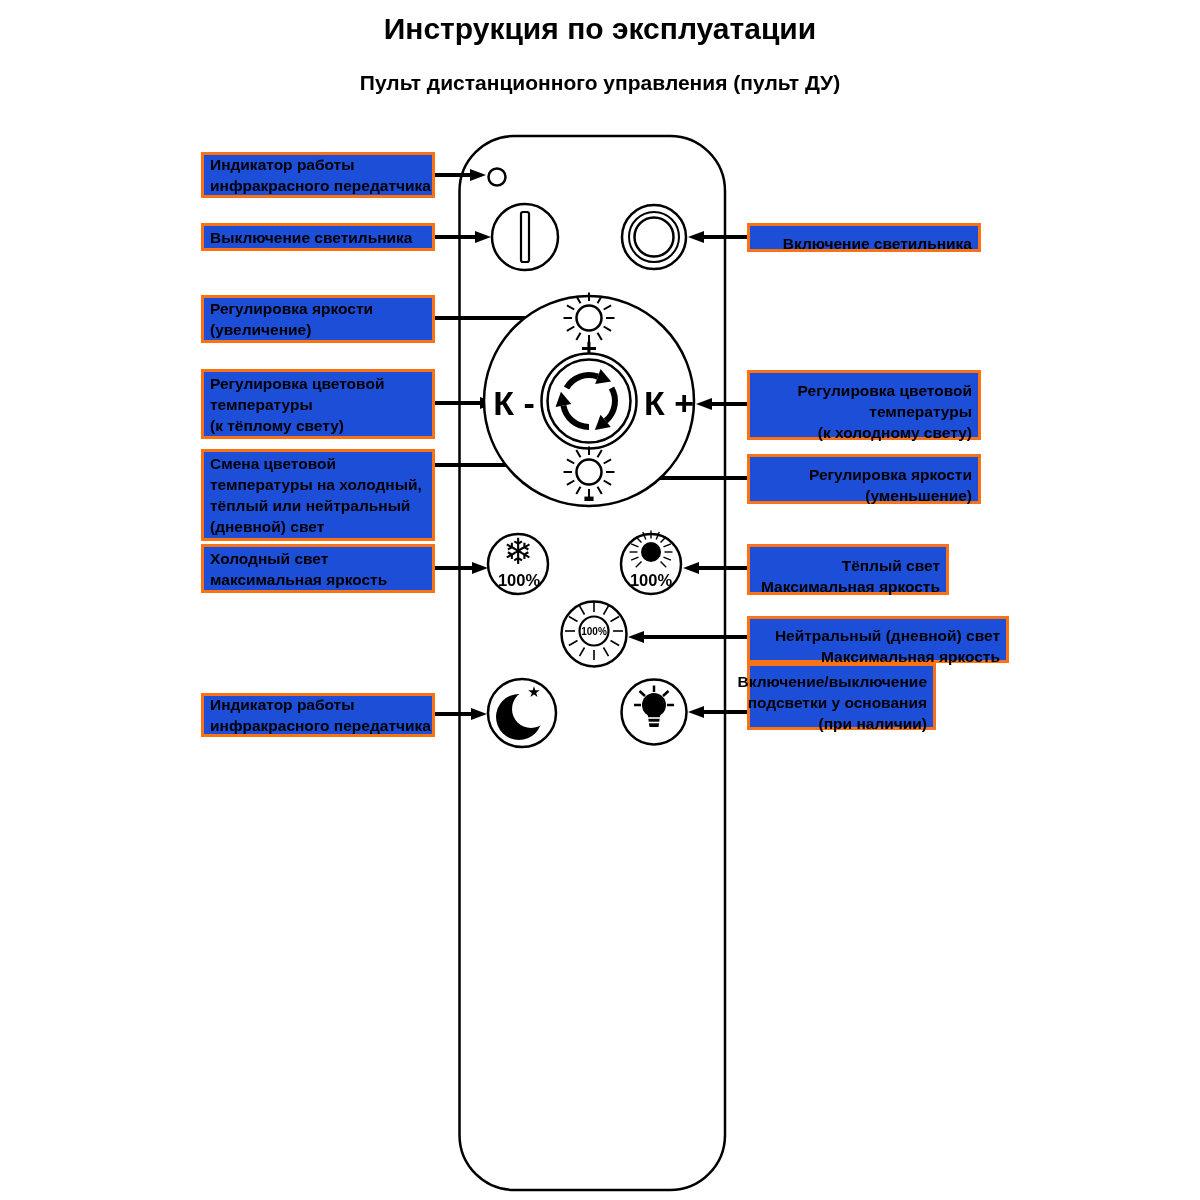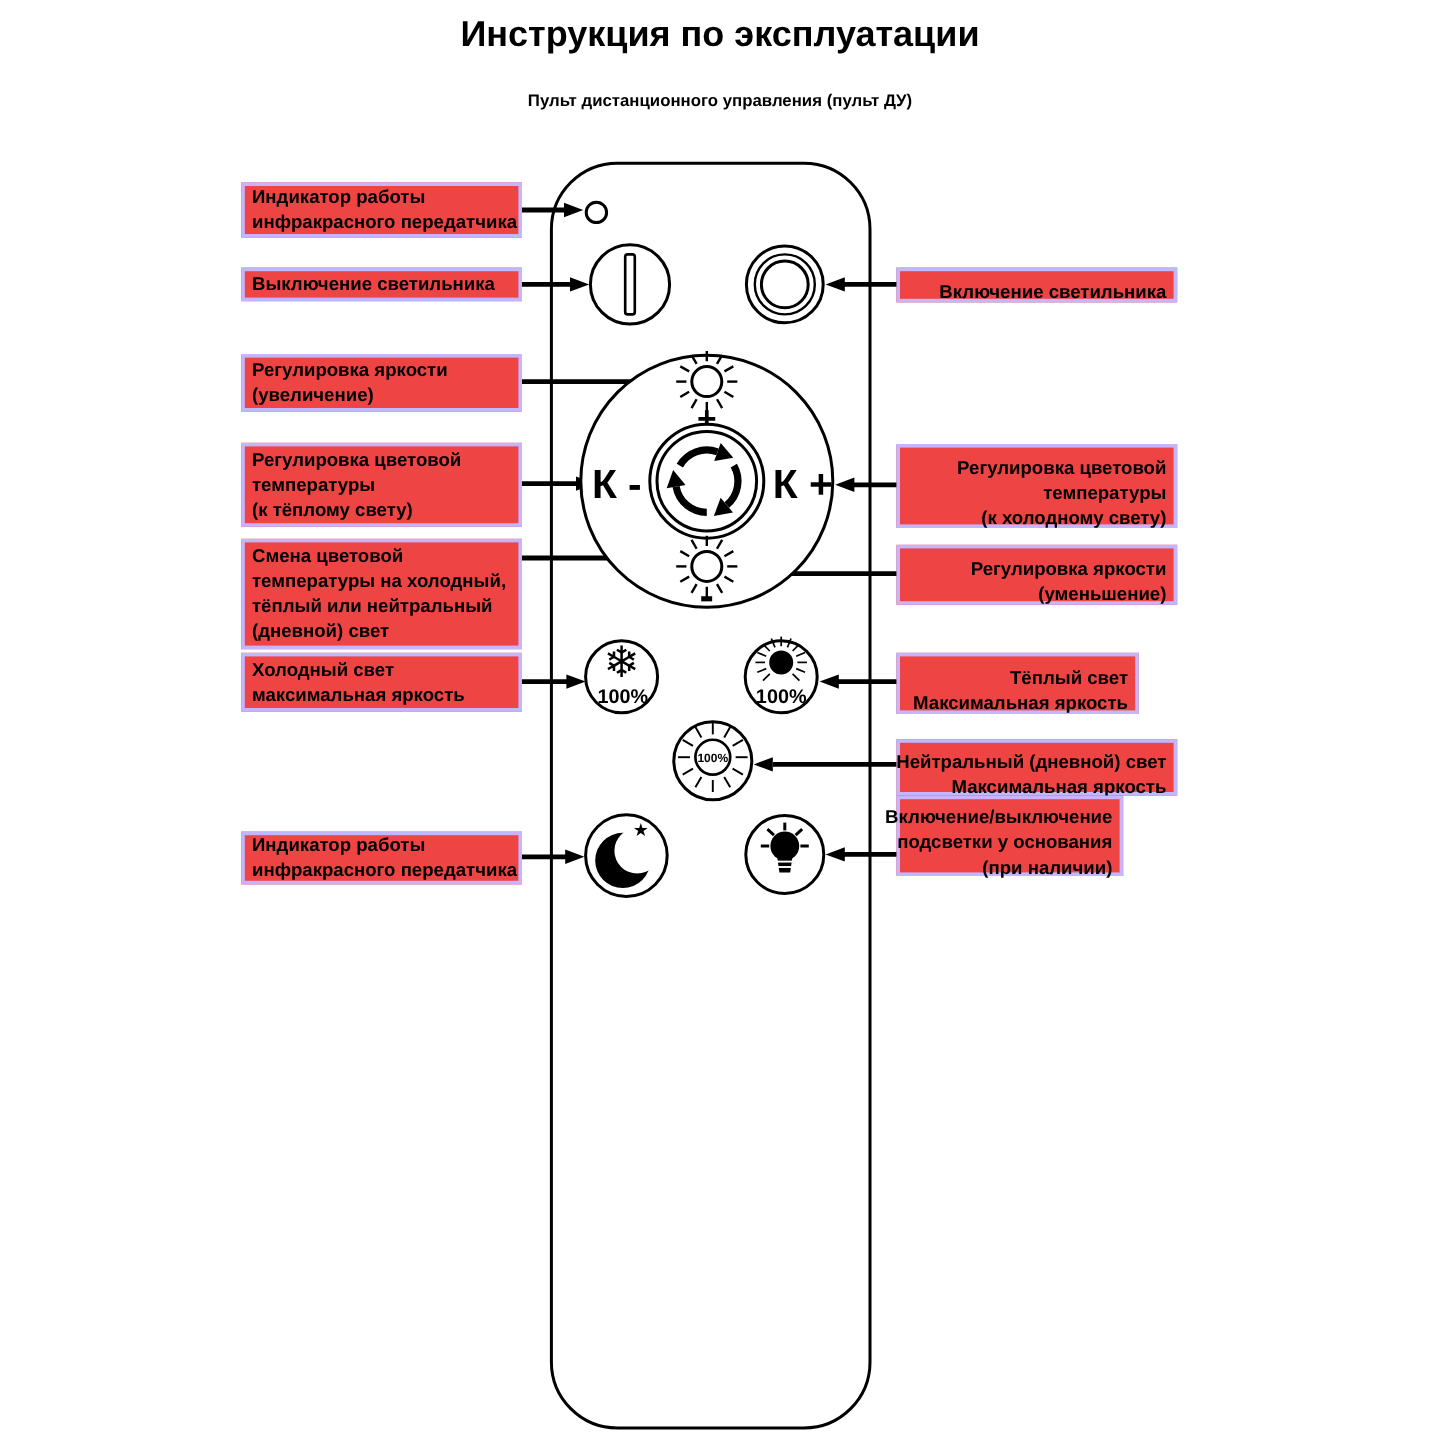--- a/index.html
+++ b/index.html
@@ -1,22 +1,22 @@
 <!DOCTYPE html>
 <html><head>
 <meta charset="utf-8">
 <style>
   html,body{margin:0;padding:0;background:#fff;}
   .page{position:relative;width:1200px;height:1200px;background:#fff;
         font-family:"Liberation Sans",sans-serif;color:#000;overflow:hidden;}
   .title{position:absolute;top:12px;left:0;width:1200px;text-align:center;
          font-weight:bold;font-size:30px;line-height:34px;}
   .subtitle{position:absolute;top:71px;left:0;width:1200px;text-align:center;
-         font-weight:bold;font-size:14px;line-height:24px;}
-  .callout{position:absolute;box-sizing:border-box;border:3px solid #c4b5fd;background:#ef4444;
+         font-weight:bold;font-size:21px;line-height:24px;}
+  .callout{position:absolute;box-sizing:border-box;border:3px solid #f97316;background:#1d4ed8;
            display:flex;align-items:center;font-weight:bold;font-size:15.5px;line-height:21px;
            white-space:pre;}
   .callout.l{justify-content:flex-start;text-align:left;padding:0 3px 0 6px;}
   .callout.r{justify-content:flex-end;text-align:right;padding:12px 6px 0 3px;}
   svg{position:absolute;left:0;top:0;}
   svg text{font-family:"Liberation Sans","DejaVu Sans",sans-serif;font-weight:bold;fill:#000;}
 </style>
 </head>
 <body>
 
@@ -43,21 +43,21 @@
 инфракрасного передатчика</div>
 
   <div class="callout r" style="left:747px;top:223px;width:234px;height:29px;">Включение светильника</div>
   <div class="callout r" style="left:747px;top:370px;width:234px;height:70px;">Регулировка цветовой
 температуры
 (к холодному свету)</div>
   <div class="callout r" style="left:747px;top:454px;width:234px;height:50px;">Регулировка яркости
 (уменьшение)</div>
   <div class="callout r" style="left:747px;top:544px;width:202px;height:51px;">Тёплый свет
 Максимальная яркость</div>
-  <div class="callout r" style="left:747px;top:616px;width:234px;height:47px;">Нейтральный (дневной) свет
+  <div class="callout r" style="left:747px;top:616px;width:262px;height:47px;">Нейтральный (дневной) свет
 Максимальная яркость</div>
   <div class="callout r" style="left:747px;top:663px;width:189px;height:67px;">Включение/выключение
 подсветки у основания
 (при наличии)</div>
 
   <svg width="1200" height="1200" viewBox="0 0 1200 1200">
 
     <rect x="459.5" y="136" width="265.5" height="1054" rx="55" fill="#fff" stroke="#000" stroke-width="2.5"></rect>
 
     <g>

